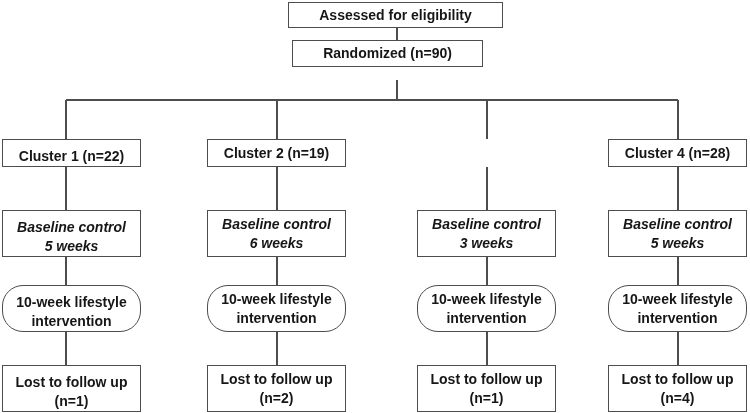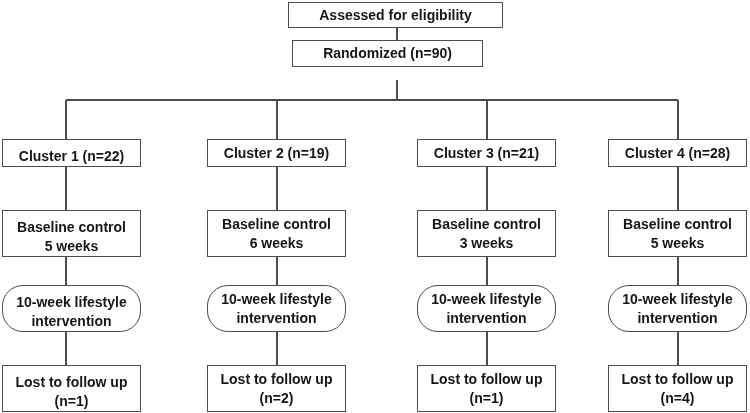--- a/index.html
+++ b/index.html
@@ -35,21 +35,21 @@
   .box-assessed   { left: 288px; top: 2px;   width: 215px; height: 26px; }
   .box-randomized { left: 292px; top: 40px;  width: 191px; height: 27px; }
   
   .col0 { left: 2px; justify-content: flex-end;   }
   .col1 { left: 207px; }
   .col2 { left: 417px; }
   .col3 { left: 608px; text-align: right; }
   .colbox { width: 139px; }
   
   .row-cluster      { top: 139px; height: 28px; }
-  .row-baseline     { top: 210px; height: 47px; }
+  .row-baseline     { top: 210px; height: 47px; font-style: italic; }
   .row-intervention { top: 285px; height: 47px; border-radius: 21px; }
   .row-lost         { top: 365px; height: 47px; }
   .txt { display: block; }
 </style>
 </head>
 <body>
 
 <div class="canvas">
 
   <svg class="connectors" viewBox="0 0 750 413" xmlns="http://www.w3.org/2000/svg" stroke="#4d4d4d" stroke-width="1.6" shape-rendering="crispEdges">
@@ -113,23 +113,20 @@
   </div>
   <div class="box colbox col1 row-intervention">
     <span class="txt">10-week lifestyle</span>
     <span class="txt">intervention</span>
   </div>
   <div class="box colbox col1 row-lost">
     <span class="txt">Lost to follow up</span>
     <span class="txt">(n=2)</span>
   </div>
 
-  <div class="box colbox col2 row-cluster">
-    <span class="txt">Cluster 3 (n=21)</span>
-  </div>
   <div class="box colbox col2 row-baseline">
     <span class="txt">Baseline control</span>
     <span class="txt">3 weeks</span>
   </div>
   <div class="box colbox col2 row-intervention">
     <span class="txt">10-week lifestyle</span>
     <span class="txt">intervention</span>
   </div>
   <div class="box colbox col2 row-lost">
     <span class="txt">Lost to follow up</span>

